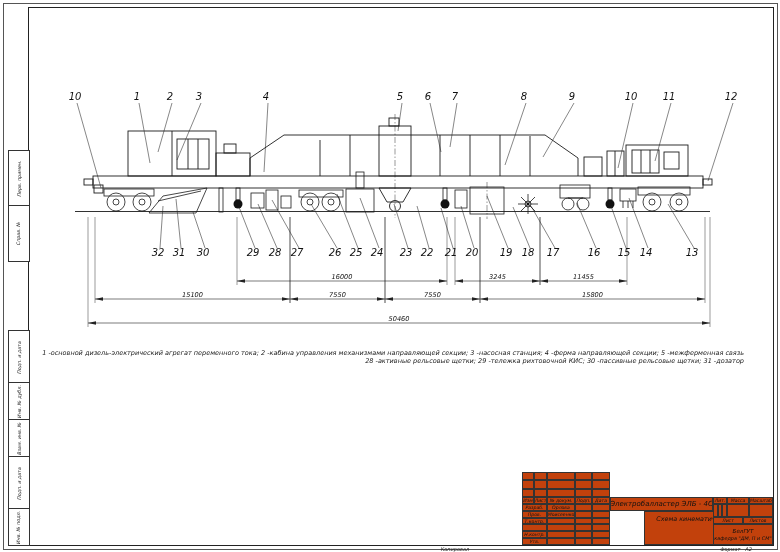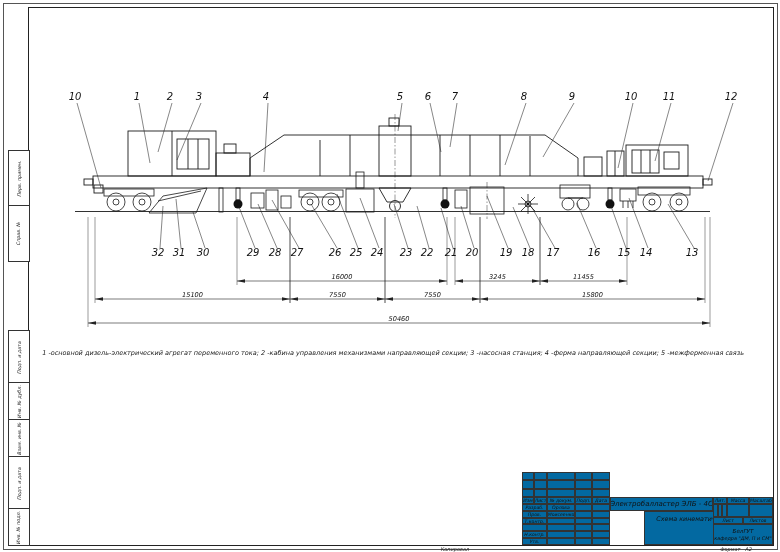--- a/index.html
+++ b/index.html
@@ -20,21 +20,21 @@
     font-size:6.5px;line-height:8px;font-style:italic;color:#161616;white-space:nowrap;
   }
   .attr-box{
     position:absolute;left:8px;width:20px;border:0.8px solid #333;
     display:flex;align-items:center;justify-content:center;overflow:hidden;background:#fff;
   }
   .attr-box span{transform:rotate(-90deg);white-space:nowrap;font-size:4.8px;font-style:italic;color:#222;}
   .tb{
     position:absolute;border:0.7px solid #333;font-size:4.6px;font-style:italic;
     display:flex;align-items:center;justify-content:center;text-align:center;
-    color:#111;background:#0369a1;box-sizing:border-box;overflow:hidden;white-space:nowrap;
+    color:#111;background:#c2410c;box-sizing:border-box;overflow:hidden;white-space:nowrap;
   }
   .tb.title{font-size:7px;}
   .tb.subtitle{font-size:6.4px;align-items:flex-start;padding-top:3px;}
   .tb.org{flex-direction:column;justify-content:center;line-height:7px;font-size:5.6px;}
   .tb.org .dept{font-size:4.9px;}
   .under-frame{position:absolute;font-size:5px;font-style:italic;color:#222;text-align:center;}
 </style>
 </head>
 <body>
 
@@ -253,20 +253,21 @@
       <line x1="710" y1="217" x2="710" y2="327" class="ext-line"></line>
       <line x1="88" y1="323" x2="710" y2="323" class="dim-line"></line>
       <polygon points="88,323 96,321.3 96,324.7" fill="#222"></polygon>
       <polygon points="710,323 702,321.3 702,324.7" fill="#222"></polygon>
       <text x="399" y="320.5" class="dim-label" text-anchor="middle">50460</text>
     </g>
 </svg>
 
 <div id="legend">
     <div>1 -основной дизель-электрический агрегат переменного тока; 2 -кабина управления механизмами направляющей секции; 3 -насосная станция; 4 -ферма направляющей секции; 5 -межферменная связь</div>
+    <div>28 -активные рельсовые щетки; 29 -тележка рихтовочной КИС; 30 -пассивные рельсовые щетки; 31 -дозатор</div>
   </div>
 
 <div id="frame-labels">
     <div class="attr-box" style="top: 150px; height: 55px;">
       <span>Перв. примен.</span>
     </div>
     <div class="attr-box" style="top: 205px; height: 55px;">
       <span>Справ. №</span>
     </div>
     <div class="attr-box" style="top: 330px; height: 52px;">

